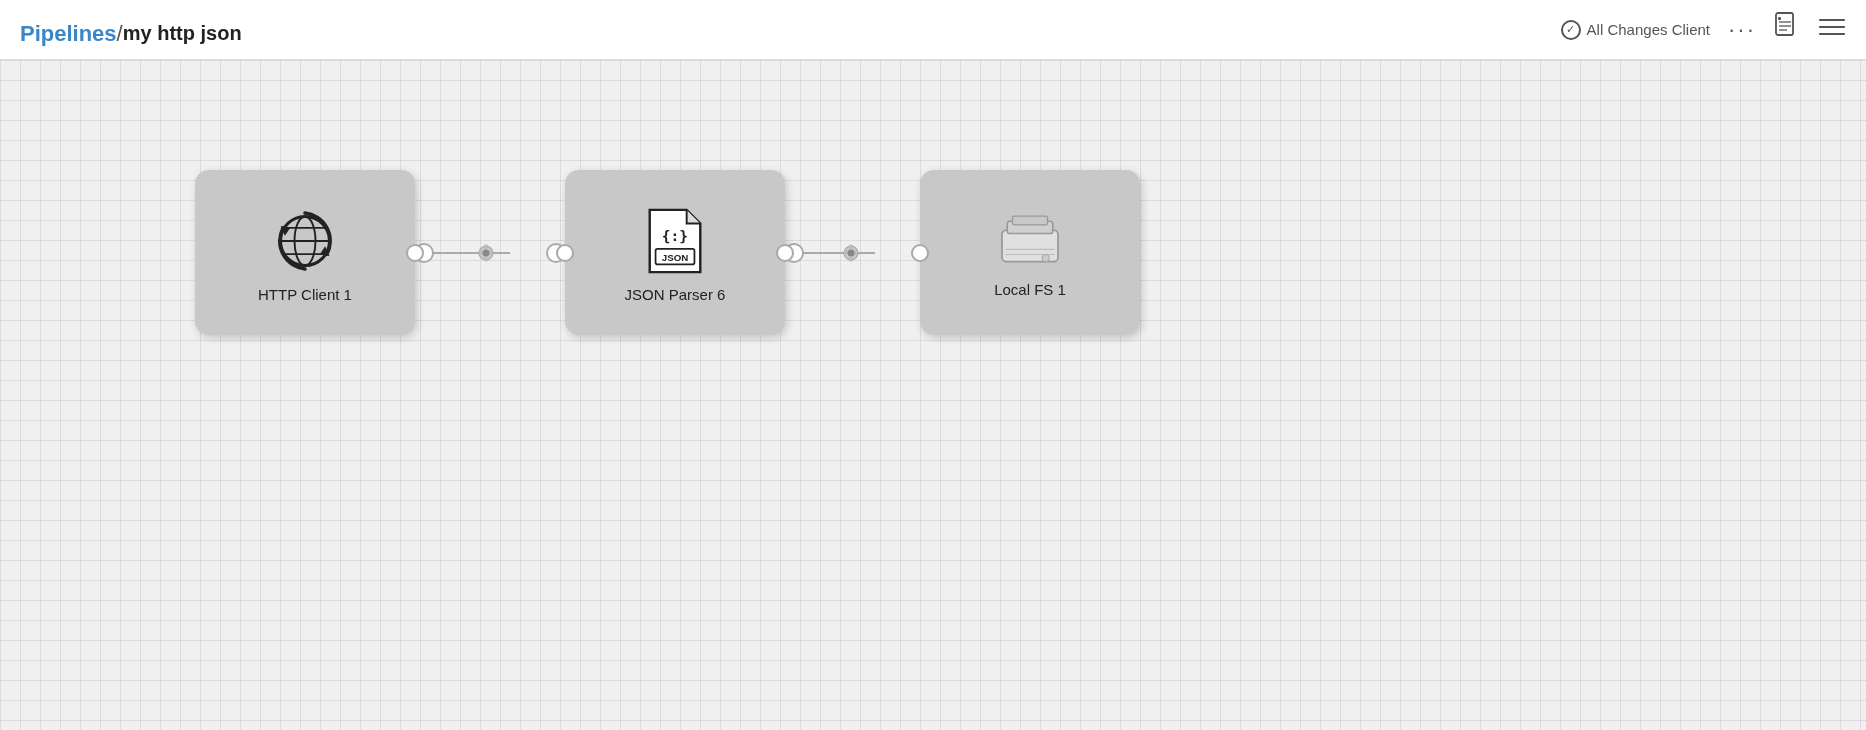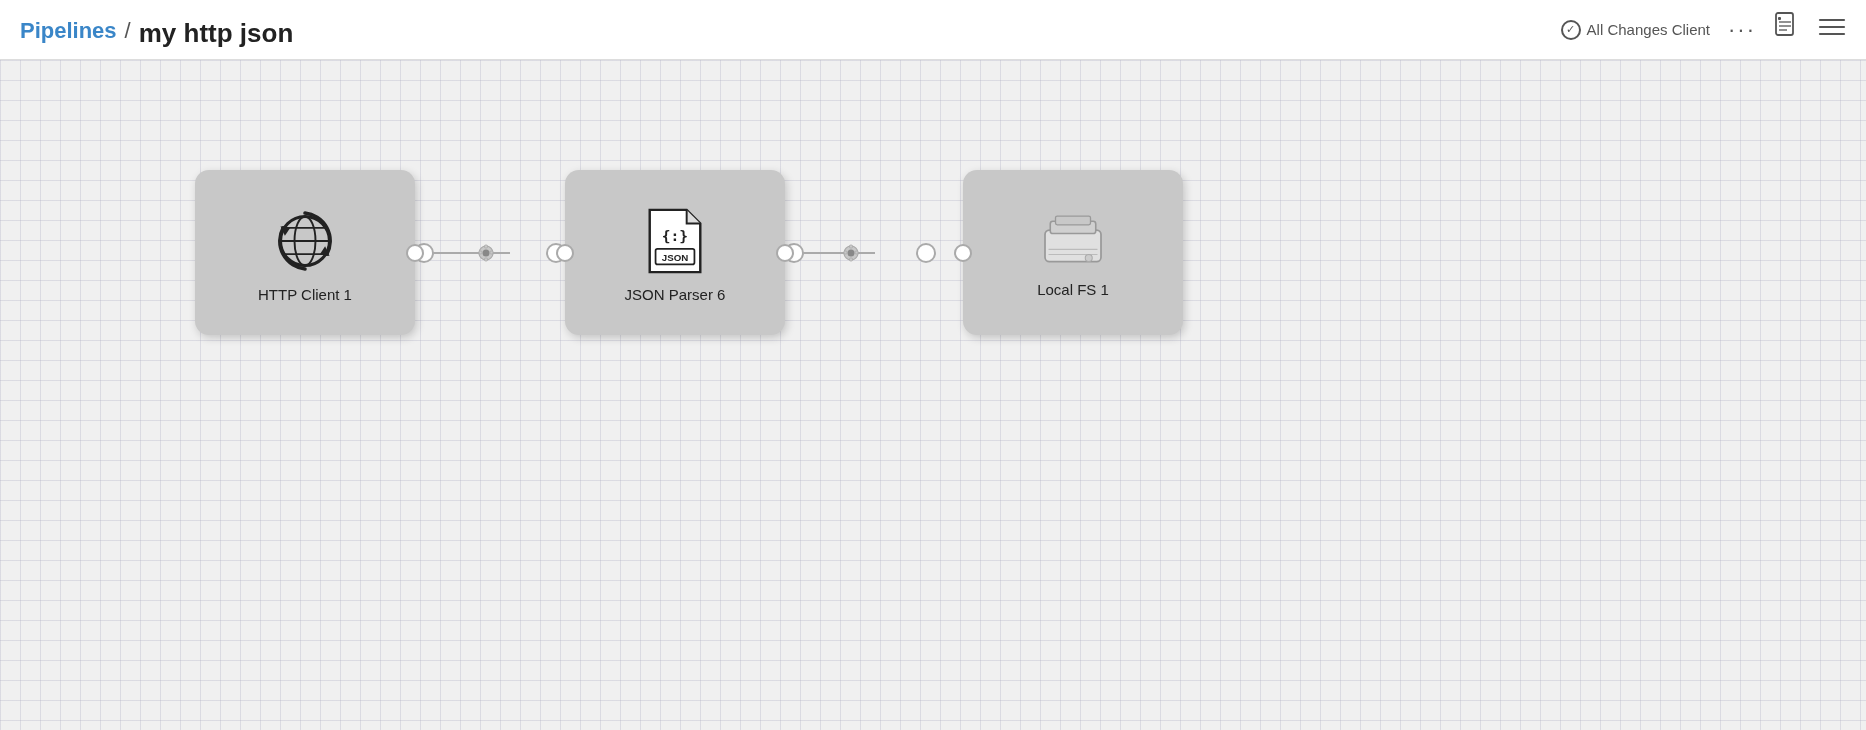--- a/index.html
+++ b/index.html
@@ -18,38 +18,37 @@
       justify-content: space-between;
       background: #fff;
       border-bottom: 1px solid #ddd;
       padding: 0 20px;
       height: 60px;
       position: relative;
       z-index: 10;
     }
     .header-left {
       display: flex;
-      align-items: flex-start;
-      gap: 8px;
+      align-items: center;
       margin-top: 8px;
     }
     .breadcrumb-pipelines {
       color: #3a86c8;
       font-size: 22px;
       font-weight: 600;
       cursor: pointer;
     }
     .breadcrumb-sep {
       color: #555;
       font-size: 22px;
       font-weight: 300;
     }
     .breadcrumb-current {
       color: #222;
-      font-size: 26px;
+      font-size: 20px;
       font-weight: 600;
     }
     .header-right {
       display: flex;
       align-items: center;
       gap: 18px;
     }
     .all-changes-saved {
       display: flex;
       align-items: center;
@@ -127,21 +126,21 @@
     }
 
     
     .node-json {
       left: 565px;
       top: 110px;
     }
 
     
     .node-fs {
-      left: 963px;
+      left: 920px;
       top: 110px;
     }
 
     
     .port {
       position: absolute;
       width: 18px;
       height: 18px;
       border-radius: 50%;
       background: #fff;

